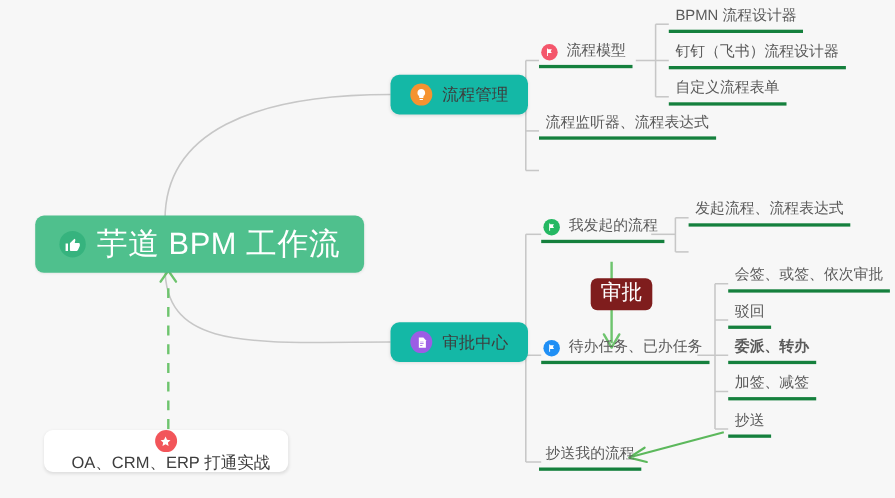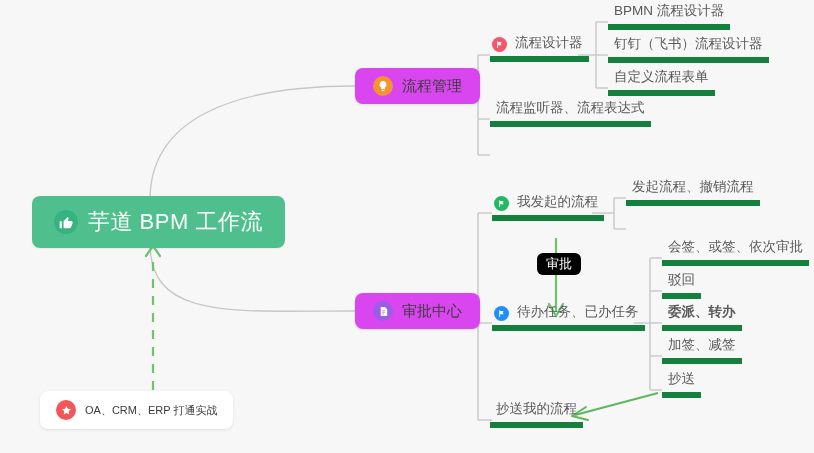--- a/index.html
+++ b/index.html
@@ -36,57 +36,58 @@
     white-space: nowrap;
   }
 
   
   .root-node {
     background: #4fc08d;
     border-radius: 8px;
     padding: 0 22px;
     height: 52px;
     color: #ffffff;
-    font-size: 22px;
+    font-size: 28px;
     letter-spacing: 0.5px;
     box-shadow: 0 1px 2px rgba(0,0,0,0.06);
   }
   .root-node .label { margin-left: 10px; }
 
   
   .branch-node {
-    background: #d946ef;
+    background: #14b8a6;
     border-radius: 8px;
     padding: 0 18px;
     height: 36px;
     color: #3d3d3d;
     font-size: 15px;
     box-shadow: 0 1px 3px rgba(0,0,0,0.10);
   }
   .branch-node .label { margin-left: 9px; }
 
   
   .card-node {
     background: #ffffff;
     border-radius: 8px;
     padding: 0 16px;
     height: 38px;
     color: #3d3d3d;
-    font-size: 11px;
+    font-size: 15px;
     box-shadow: 0 1px 3px rgba(0,0,0,0.10);
+    flex-direction: column;
   }
   .card-node .label { margin-left: 9px; }
 
   
   .leaf-node {
     color: #5a5a5a;
     font-size: 13.5px;
     padding: 0 6px 4px 6px;
     height: 24px;
-    border-bottom: 6px solid #15803d;
+    border-bottom: 3px solid #15803d;
     align-items: flex-end;
   }
   .leaf-node.with-icon { padding-left: 2px; }
   .leaf-node .label { margin-left: 8px; }
   .leaf-node.plain .label { margin-left: 0; }
 
   
   .ic {
     display: inline-flex;
     align-items: center;
@@ -102,23 +103,23 @@
   .ic-purple { background: #9b5de5; }
   .ic-red { background: #f2555a; }
   .ic-redflag { background: #f4566b; }
   .ic-green { background: #24b862; }
   .ic-blue { background: #1f8ff5; }
   .ic svg { display: block; }
 
   
   .anno-badge {
     position: absolute;
-    background: #000000;
+    background: #7f1d1d;
     color: #ffffff;
-    font-size: 13px;
+    font-size: 19px;
     border-radius: 6px;
     padding: 4px 9px;
     line-height: 1.1;
   }
 </style>
 </head>
 <body>
 
 <div id="canvas">
 
@@ -194,21 +195,21 @@
     </span>
     <span class="label">流程管理</span>
   </div>
 
   <div class="node leaf-node with-icon" style="left:490px; top:38px;">
     <span class="ic ic-sm ic-redflag">
       <svg width="9" height="9" viewBox="0 0 24 24" fill="#ffffff">
         <path d="M6 3v18h2.2v-7h9.6L15 9.5 17.8 5H8.2V3z"></path>
       </svg>
     </span>
-    <span class="label">流程设计器</span>
+    <span class="label">流程模型</span>
   </div>
 
   <div class="node leaf-node plain" style="left:608px; top:6px;">
     <span class="label">BPMN 流程设计器</span>
   </div>
   <div class="node leaf-node plain" style="left:608px; top:39px;">
     <span class="label">钉钉（飞书）流程设计器</span>
   </div>
   <div class="node leaf-node plain" style="left:608px; top:72px;">
     <span class="label">自定义流程表单</span>
@@ -231,21 +232,21 @@
 
   <div class="node leaf-node with-icon" style="left:492px; top:197px;">
     <span class="ic ic-sm ic-green">
       <svg width="9" height="9" viewBox="0 0 24 24" fill="#ffffff">
         <path d="M6 3v18h2.2v-7h9.6L15 9.5 17.8 5H8.2V3z"></path>
       </svg>
     </span>
     <span class="label">我发起的流程</span>
   </div>
   <div class="node leaf-node plain" style="left:626px; top:182px;">
-    <span class="label">发起流程、撤销流程</span>
+    <span class="label">发起流程、流程表达式</span>
   </div>
 
   <div class="node leaf-node with-icon" style="left:492px; top:307px;">
     <span class="ic ic-sm ic-blue">
       <svg width="9" height="9" viewBox="0 0 24 24" fill="#ffffff">
         <path d="M6 3v18h2.2v-7h9.6L15 9.5 17.8 5H8.2V3z"></path>
       </svg>
     </span>
     <span class="label">待办任务、已办任务</span>
   </div>

